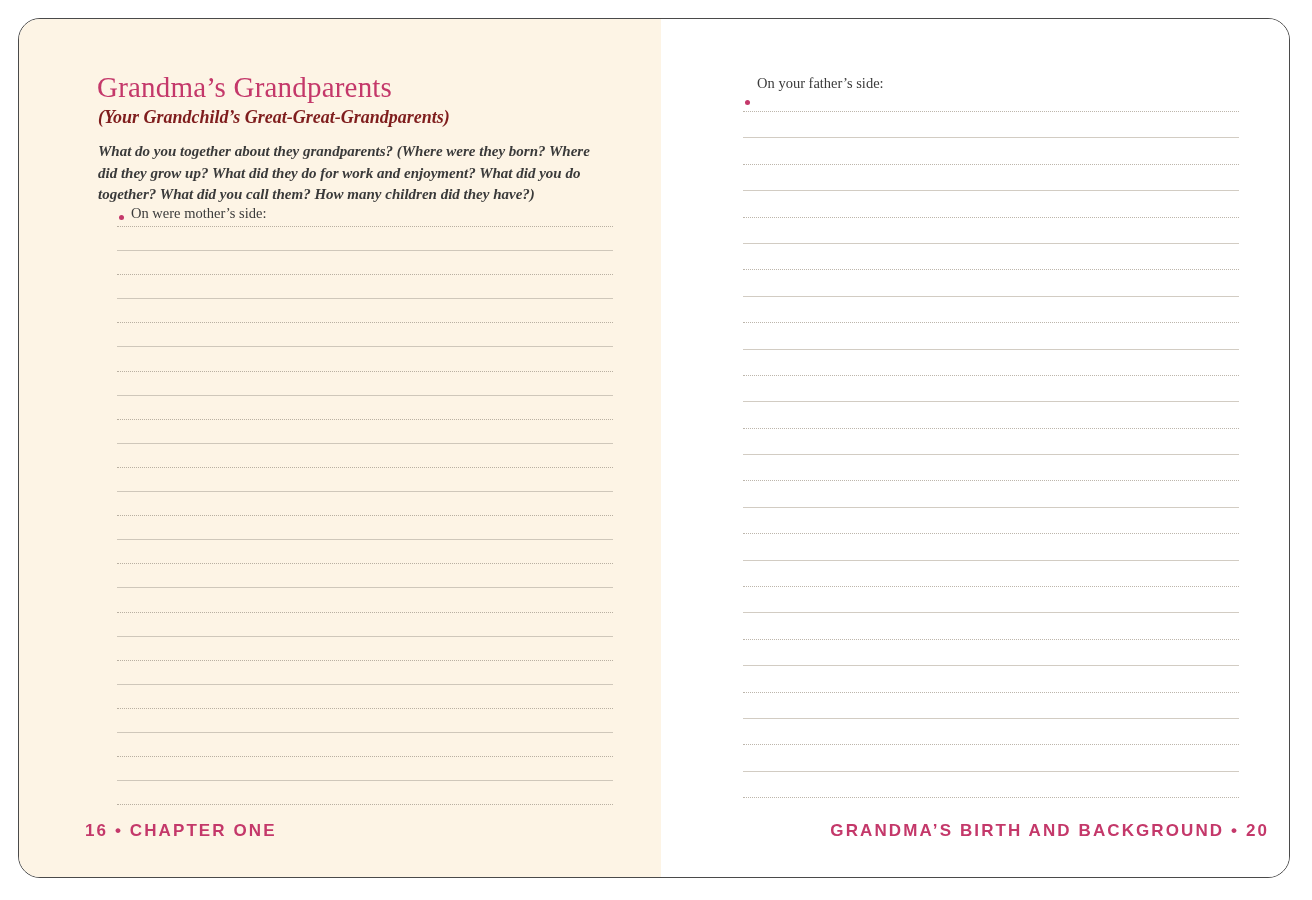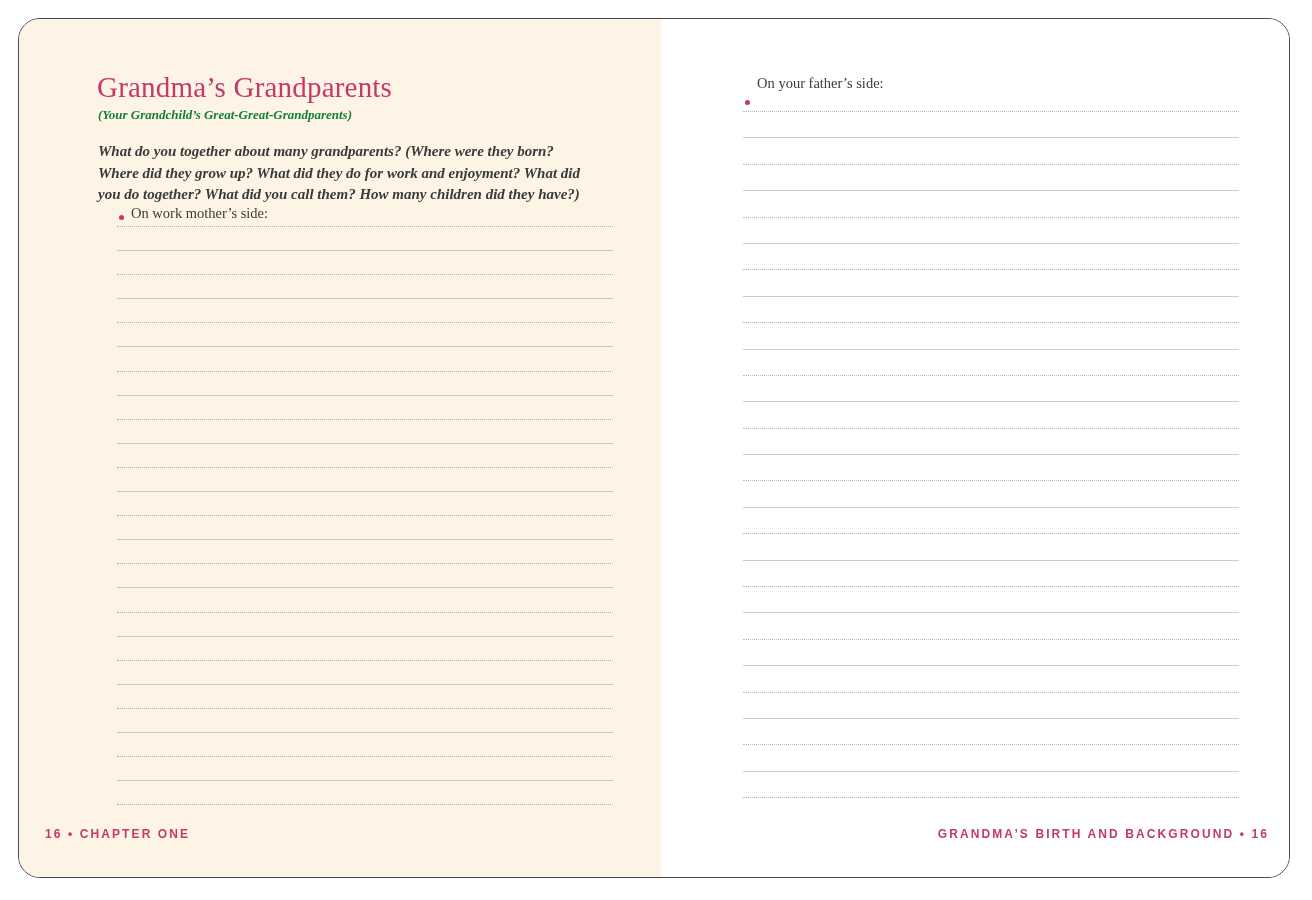--- a/index.html
+++ b/index.html
@@ -51,24 +51,24 @@
     font-size: 29px;
     color: #c4386a;
     font-family: "Liberation Serif", serif;
     letter-spacing: 0.2px;
     white-space: nowrap;
   }
   .subtitle {
     position: absolute;
     left: 79px;
     top: 88px;
-    font-size: 13px;
+    font-size: 18px;
     font-style: italic;
     font-weight: bold;
-    color: #15803d;
+    color: #7f1d1d;
     white-space: nowrap;
   }
   .prompt {
     position: absolute;
     left: 79px;
     top: 122px;
     width: 500px;
     font-size: 15px;
     font-style: italic;
     font-weight: bold;
@@ -109,47 +109,48 @@
     border-top-color: #bdb6ac;
   }
   .page-right .line.solid {
     border-top-color: #d2ccc3;
   }
 
   
   .footer {
     position: absolute;
     bottom: 36px;
-    font-size: 12px;
+    font-size: 17px;
     letter-spacing: 2.1px;
     color: #c4386a;
     font-family: "Liberation Sans", sans-serif;
     font-weight: bold;
     white-space: nowrap;
+    margin-left: 40px;
   }
   .footer-left { left: 26px; }
   .footer-right { right: 20px; }
 </style>
 </head>
 <body>
 
 <div id="spread">
 
   <div class="page page-left">
 
     <div class="title">Grandma’s Grandparents</div>
 
     <div class="subtitle">(Your Grandchild’s Great-Great-Grandparents)</div>
 
     <div class="prompt">
-      <span>What do you together about </span><span class="emph">many</span><span> grandparents? (Where were they born? Where did they grow up? What did they do for work and enjoyment? What did you do together? What did you call them? How many children did they have?)</span>
+      <span>What do you together about </span><span class="emph">they</span><span> grandparents? (Where were they born? Where did they grow up? What did they do for work and enjoyment? What did you do together? What did you call them? How many children did they have?)</span>
     </div>
 
     <div class="bullet" style="left:100px; top:196px;"></div>
-    <div class="field-label" style="left:112px; top:186px;">On work mother’s side:</div>
+    <div class="field-label" style="left:112px; top:186px;">On were mother’s side:</div>
 
     <div class="lines" id="left-lines" style="left:98px; top:207px; width:496px;">
         <div class="line" style="margin-top: 0px;"></div>
         <div class="line solid" style="margin-top: 23.1px;"></div>
         <div class="line" style="margin-top: 23.1px;"></div>
         <div class="line solid" style="margin-top: 23.1px;"></div>
         <div class="line" style="margin-top: 23.1px;"></div>
         <div class="line solid" style="margin-top: 23.1px;"></div>
         <div class="line" style="margin-top: 23.1px;"></div>
         <div class="line solid" style="margin-top: 23.1px;"></div>
@@ -203,16 +204,16 @@
         <div class="line solid" style="margin-top: 25.4px;"></div>
         <div class="line" style="margin-top: 25.4px;"></div>
         <div class="line solid" style="margin-top: 25.4px;"></div>
         <div class="line" style="margin-top: 25.4px;"></div>
         <div class="line solid" style="margin-top: 25.4px;"></div>
         <div class="line" style="margin-top: 25.4px;"></div>
         <div class="line solid" style="margin-top: 25.4px;"></div>
         <div class="line" style="margin-top: 25.4px;"></div>
       </div>
 
-    <div class="footer footer-right">GRANDMA’S BIRTH AND BACKGROUND • 16</div>
+    <div class="footer footer-right">GRANDMA’S BIRTH AND BACKGROUND • 20</div>
   </div>
 
 </div>
 
 </body></html>

